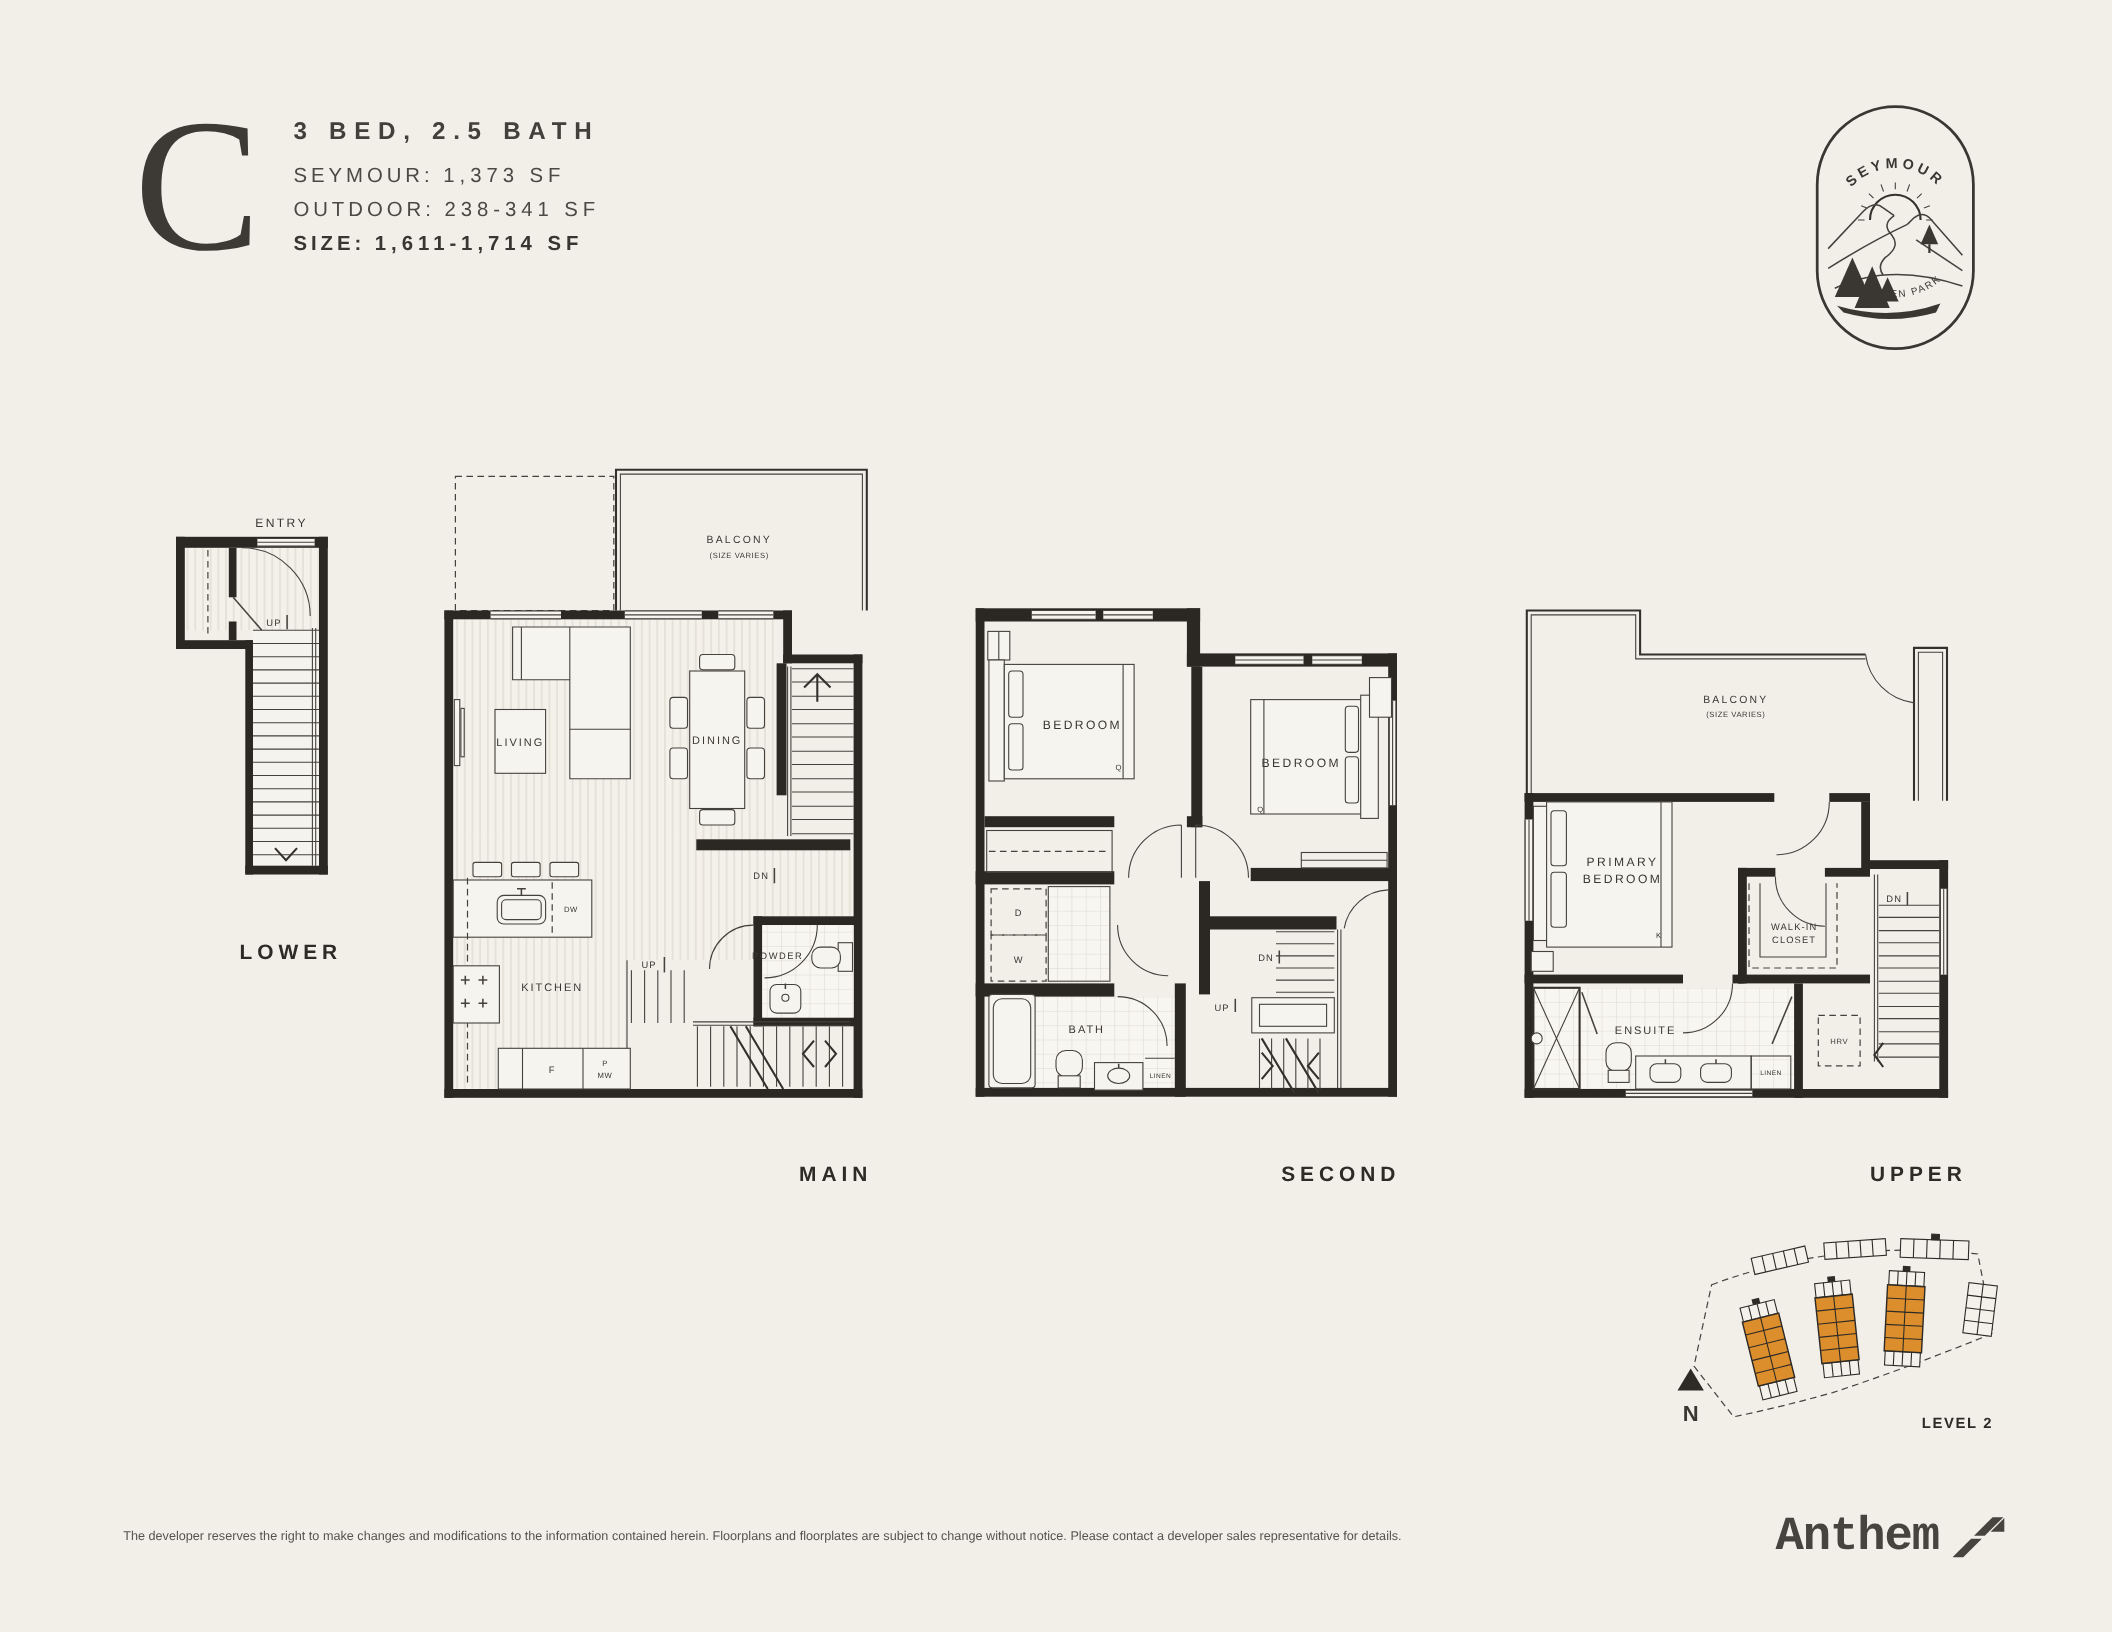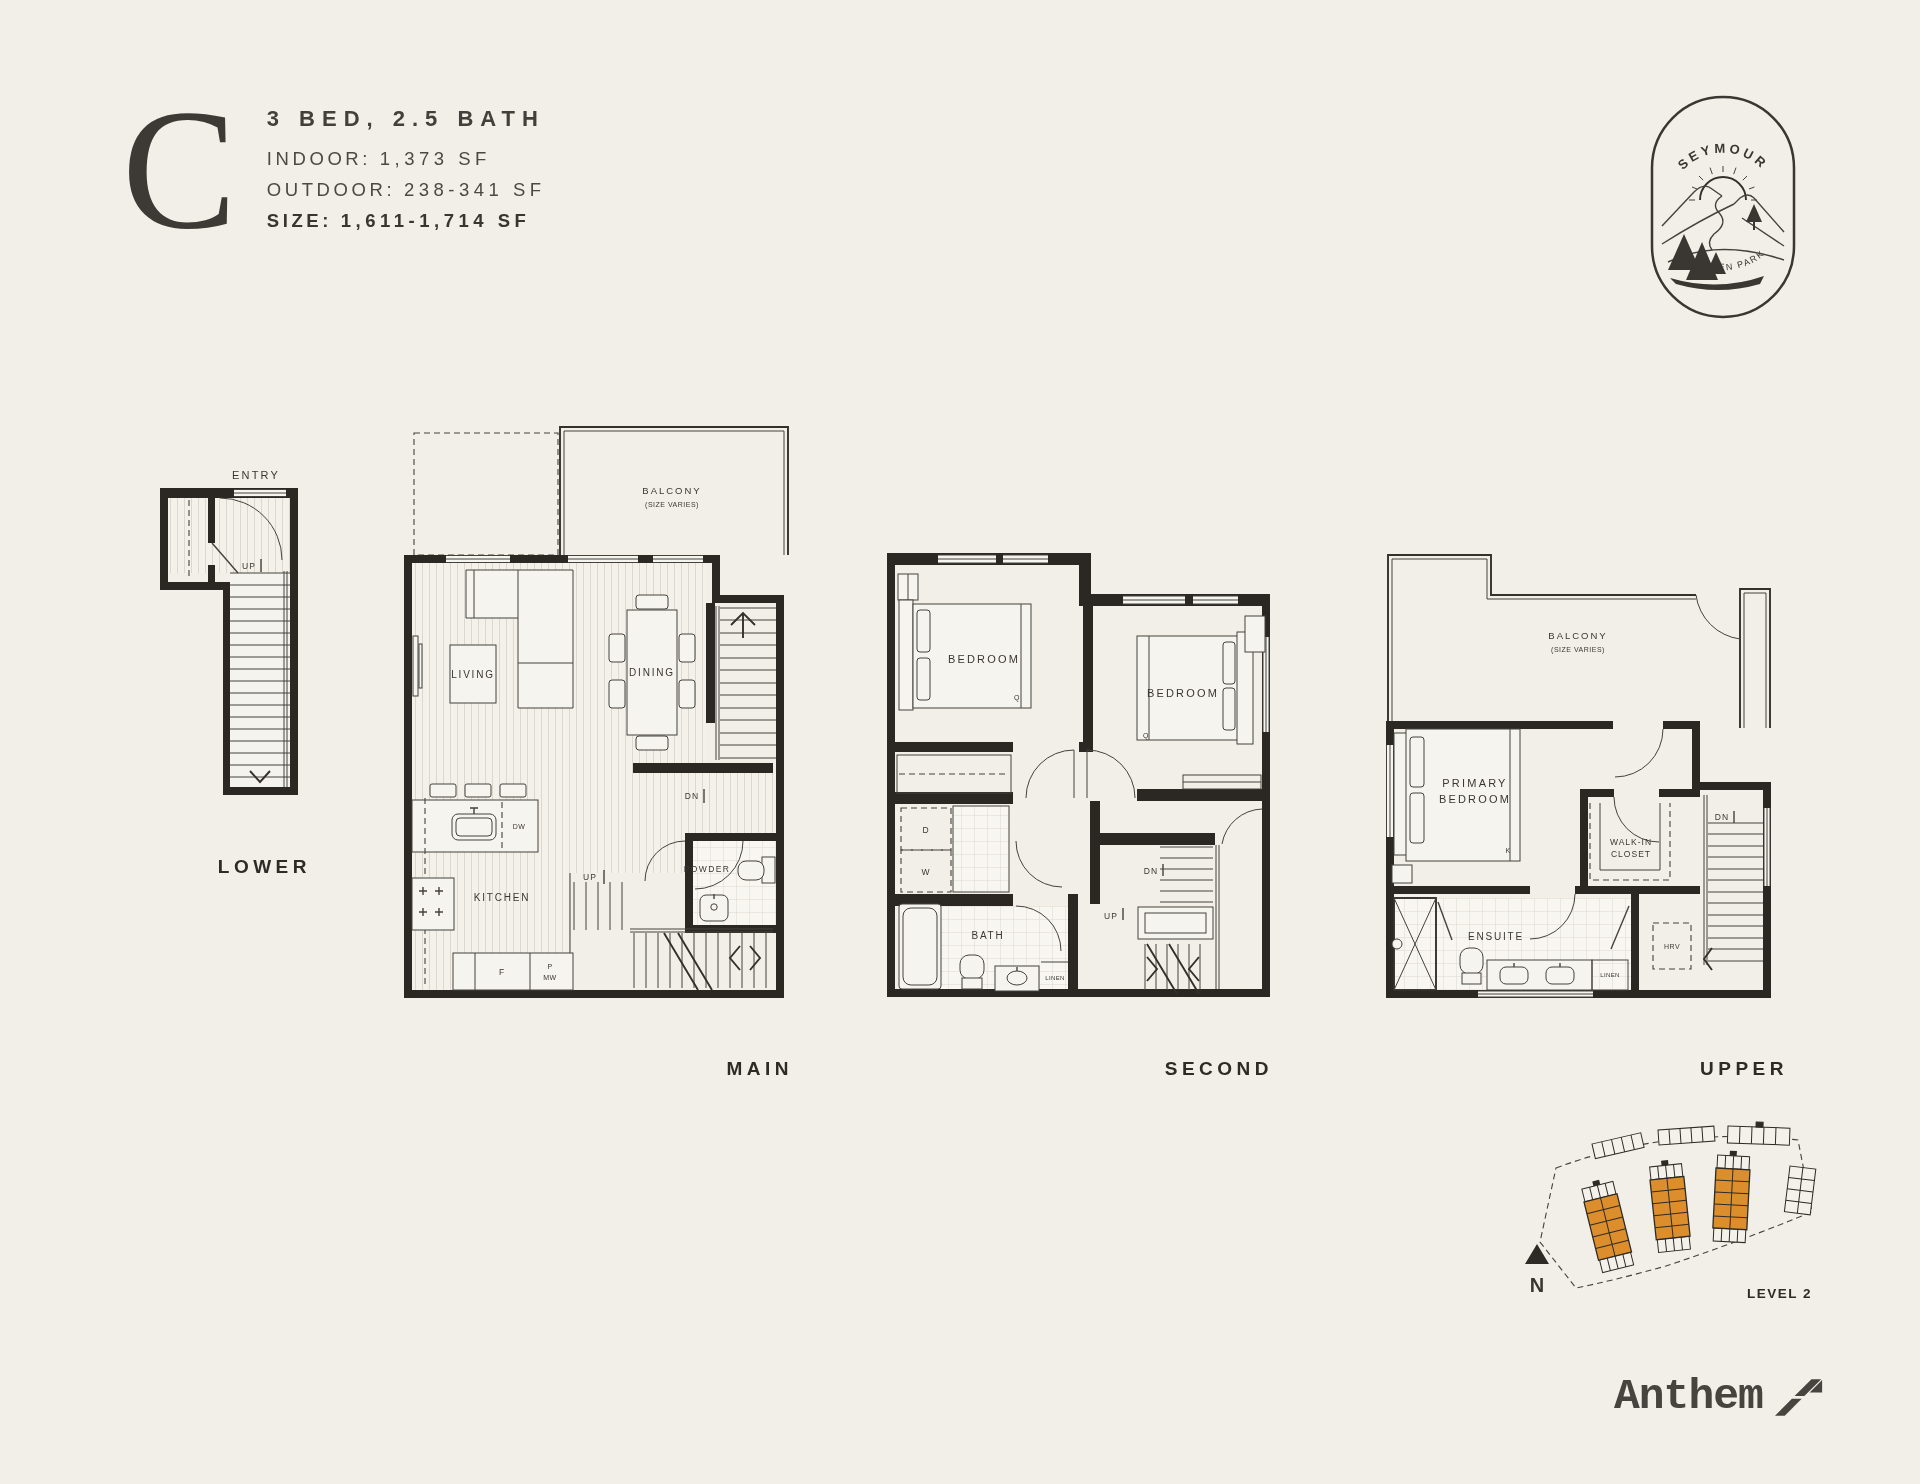--- a/index.html
+++ b/index.html
@@ -51,21 +51,21 @@
         <rect width="13" height="13" fill="#F8F6F1"></rect>
           <path d="M13 0H0V13" stroke="#DDD9D0" fill="none"></path>
       </pattern>
     </defs>
   </svg>
 
   <div class="header">
     <div class="plan-letter">C</div>
     <div class="plan-info">
       <h1 class="plan-title">3 BED, 2.5 BATH</h1>
-      <div class="sf"><span>INDOOR:</span> <span class="v">1,373 SF</span></div>
+      <div class="sf"><span>SEYMOUR:</span> <span class="v">1,373 SF</span></div>
       <div class="sf"><span>OUTDOOR:</span> <span class="v">238-341 SF</span></div>
       <div class="sf total"><span>SIZE:</span> <span class="v">1,611-1,714 SF</span></div>
     </div>
   </div>
 
   <svg class="abs" style="left:1648px;top:92px" width="150" height="230" viewBox="0 0 150 230">
     <defs>
       <path id="bTop" d="M26 92 A54 54 0 0 1 124 92"></path>
       <path id="bBot" d="M22 150 A64 64 0 0 0 128 150"></path>
     </defs>
@@ -504,20 +504,21 @@
     </g>
 
     <g>
       <polygon points="39,126 27,146 51,146" fill="#2E2B27"></polygon>
       <text x="39" y="174" text-anchor="middle" style="font-size:20px;font-weight:bold;letter-spacing:0">N</text>
     </g>
     <text x="314" y="180" text-anchor="end" style="font-size:13.5px;font-weight:bold;letter-spacing:1.5px;fill:#2E2B27">LEVEL 2</text>
   </svg>
 
   <div class="disclaimer">
+    <div>The developer reserves the right to make changes and modifications to the information contained herein. Floorplans and floorplates are subject to change without notice. Please contact a developer sales representative for details.</div>
   </div>
   <div class="brand-box">
     <span class="brand">Anthem</span>
     <svg width="48" height="42" viewBox="0 0 54 42" style="margin-left:12px">
       <g fill="#47443F">
         <path d="M0 42L19 23H30L11 42Z"></path>
         <path d="M22 20L41 1H52L33 20Z"></path>
         <polygon points="39,16 53,2 53,16"></polygon>
       </g>
     </svg>

